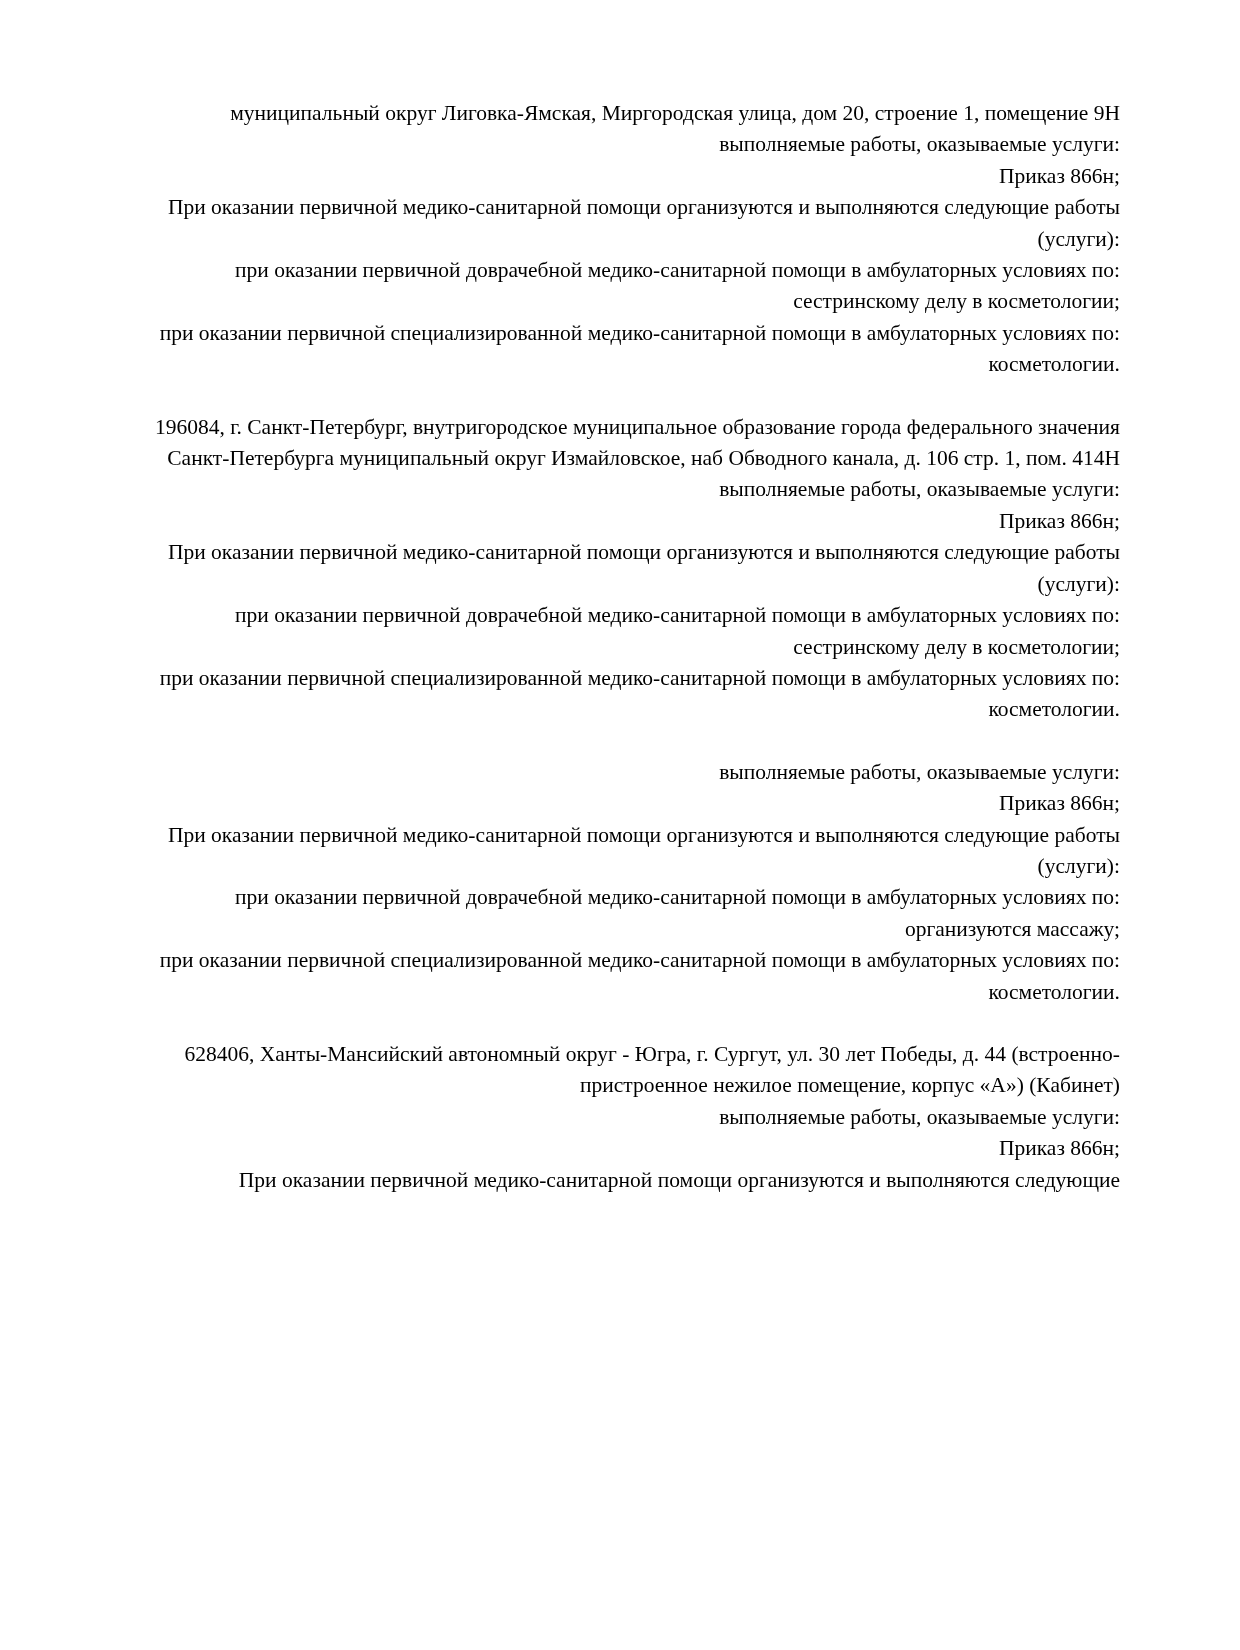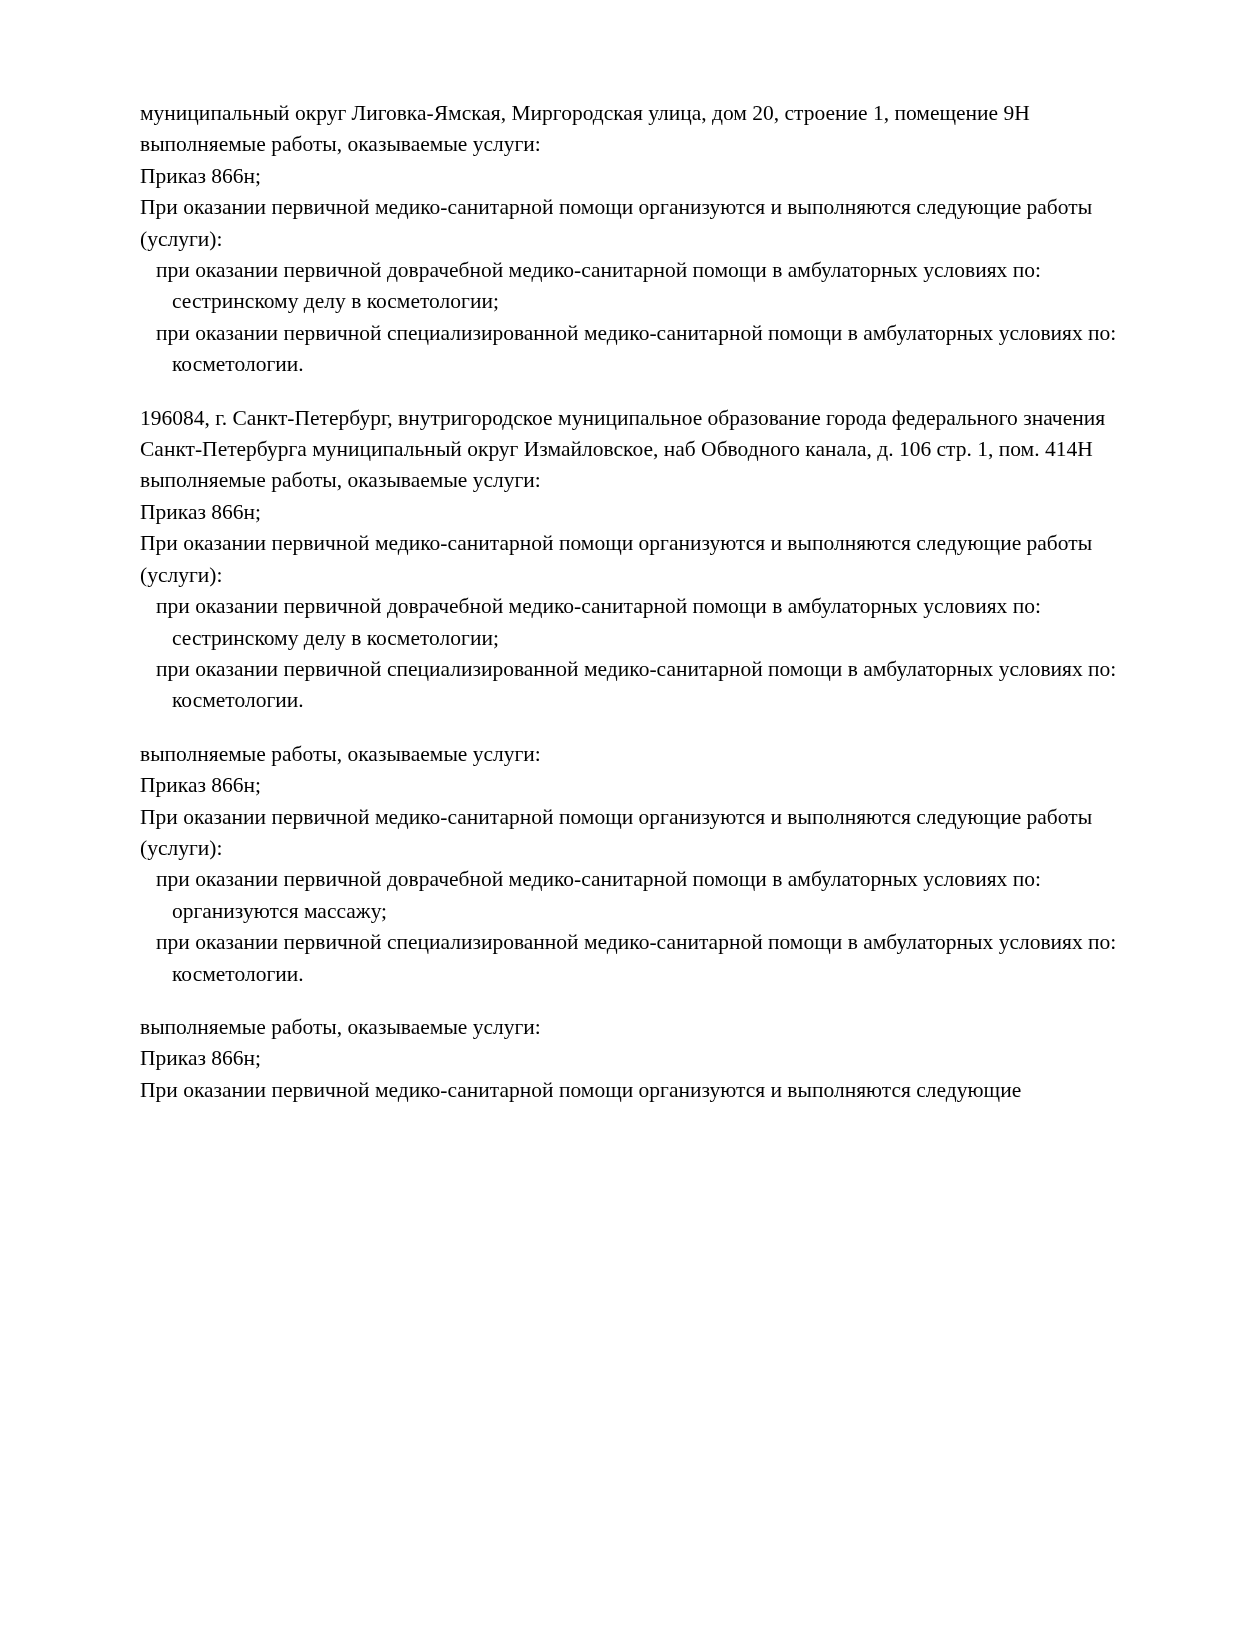--- a/index.html
+++ b/index.html
@@ -17,37 +17,37 @@
   .page {
     position: relative;
     width: 1240px;
     height: 1650px;
     box-sizing: border-box;
     padding: 98px 120px 0 140px;
   }
   .doc-body {
     font-size: 21.5px;
     line-height: 31.4px;
-    text-align: left;
+    text-align: right;
   }
   .para {
     margin: 0;
     text-indent: 0;
   }
   .para.indent1 {
     padding-left: 16px;
   }
   .para.indent2 {
     padding-left: 32px;
   }
   .block {
     margin: 0;
   }
   .block + .block {
-    margin-top: 22px;
+    margin-top: 31px;
   }
 </style>
 </head>
 <body>
 
 <div class="page">
   <div class="doc-body" id="doc-body">
       <div class="block">
         <p class="para">муниципальный округ Лиговка-Ямская, Миргородская улица, дом 20, строение 1, помещение 9Н</p>
         <p class="para">выполняемые работы, оказываемые услуги:</p>
@@ -71,18 +71,19 @@
       <div class="block">
         <p class="para">выполняемые работы, оказываемые услуги:</p>
         <p class="para">Приказ 866н;</p>
         <p class="para">При оказании первичной медико-санитарной помощи организуются и выполняются следующие работы (услуги):</p>
         <p class="para indent1">при оказании первичной доврачебной медико-санитарной помощи в амбулаторных условиях по:</p>
         <p class="para indent2">организуются массажу;</p>
         <p class="para indent1">при оказании первичной специализированной медико-санитарной помощи в амбулаторных условиях по:</p>
         <p class="para indent2">косметологии.</p>
       </div>
       <div class="block">
+        <p class="para">628406, Ханты-Мансийский автономный округ - Югра, г. Сургут, ул. 30 лет Победы, д. 44 (встроенно-пристроенное нежилое помещение, корпус «А») (Кабинет)</p>
         <p class="para">выполняемые работы, оказываемые услуги:</p>
         <p class="para">Приказ 866н;</p>
         <p class="para">При оказании первичной медико-санитарной помощи организуются и выполняются следующие</p>
       </div>
     </div>
 </div>
 
 </body></html>

